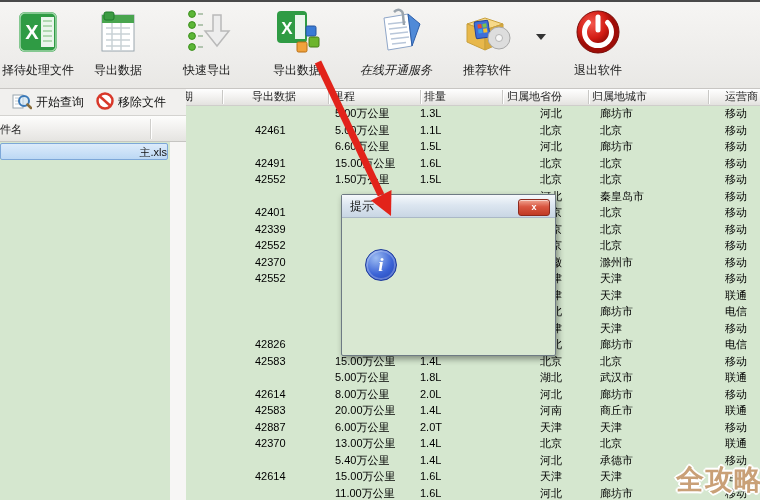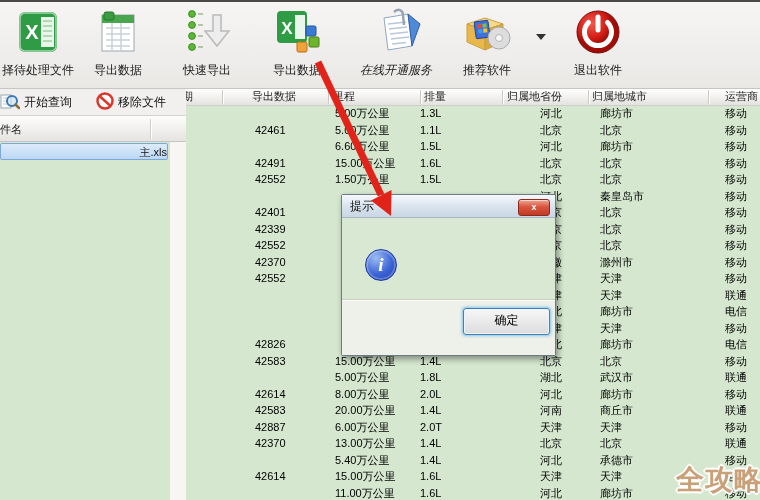--- a/index.html
+++ b/index.html
@@ -184,21 +184,21 @@
           <circle cx="24" cy="24" r="21" fill="url(#rg)" stroke="#7a0c08"></circle>
           <path d="M24 9v13" stroke="#ffffff" stroke-width="5" stroke-linecap="round"></path>
           <path d="M14.5 14.5a13.5 13.5 0 1 0 19 0" fill="none" stroke="#ffffff" stroke-width="5" stroke-linecap="round"></path>
         </svg>
       </span>
       <span class="tb-label">退出软件</span>
     </div>
   </div>
 
   <div class="row2">
-    <div class="act" style="left:0px;">
+    <div class="act" style="left:12px;">
       <span class="icon16">
         <svg width="20" height="20" viewBox="0 0 20 20">
           <rect x="1" y="4" width="10" height="13" fill="#ffffff" stroke="#9aa6ae"></rect>
           <path d="M3 7h6M3 10h6M3 13h6" stroke="#c2cbd0"></path>
           <circle cx="12" cy="10" r="5" fill="#cfe6f7" fill-opacity="0.6" stroke="#3a79b8" stroke-width="2"></circle>
           <path d="M15.5 13.5 L19 17" stroke="#8a6d3b" stroke-width="2.5" stroke-linecap="round"></path>
         </svg>
       </span>
       <span>开始查询</span>
     </div>
@@ -437,23 +437,20 @@
   </div>
 
   <div class="dialog">
     <div class="dlg-title">
       <span>提示</span>
       <span class="dlg-close">x</span>
     </div>
     <div class="dlg-body">
       <span class="info-icon">i</span>
     </div>
-    <div class="dlg-footer">
-      <span class="ok-btn">确定</span>
-    </div>
   </div>
 
   <svg class="arrow-svg" width="760" height="500">
     <line x1="318" y1="60" x2="381" y2="193" stroke="#e2231a" stroke-width="7"></line>
     <polygon points="391,214 391.5,188 371,198.5" fill="#e2231a"></polygon>
   </svg>
 
   <div class="watermark">全攻略</div>
 
 </div>

